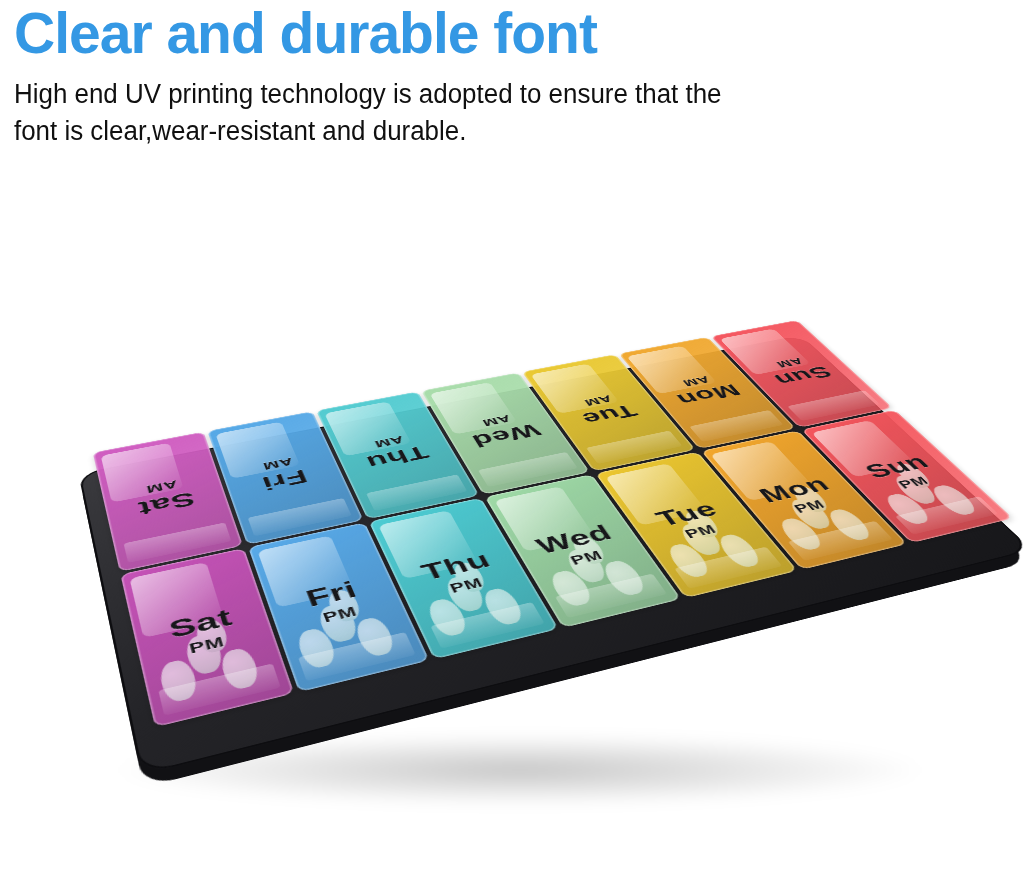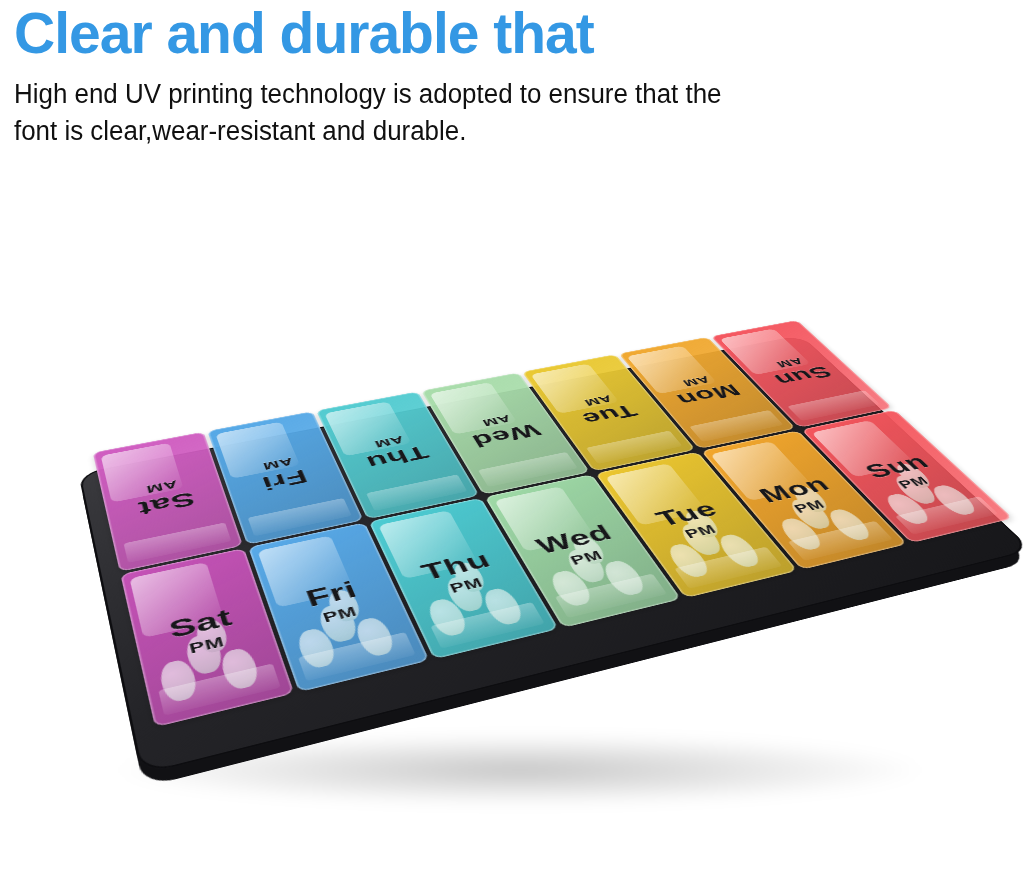--- a/index.html
+++ b/index.html
@@ -168,21 +168,21 @@
     left:120px;top:560px;
     width:800px;height:70px;
     background:radial-gradient(ellipse at 50% 50%,rgba(0,0,0,.22),rgba(0,0,0,0) 72%);
     filter:blur(7px);
   }
 </style>
 </head>
 <body>
 
 <div class="copy">
-  <h1 class="headline" style="color: rgb(52, 152, 228);">Clear and durable that</h1>
+  <h1 class="headline" style="color: rgb(52, 152, 228);">Clear and durable font</h1>
   <p class="body-line">High end UV printing technology is adopted to ensure that the</p>
   <p class="body-line">font is clear,wear-resistant and durable.</p>
 </div>
 
 <div class="photo">
 
   <div class="ground-shadow"></div>
 
   <div class="scene">
     <div class="organizer">

